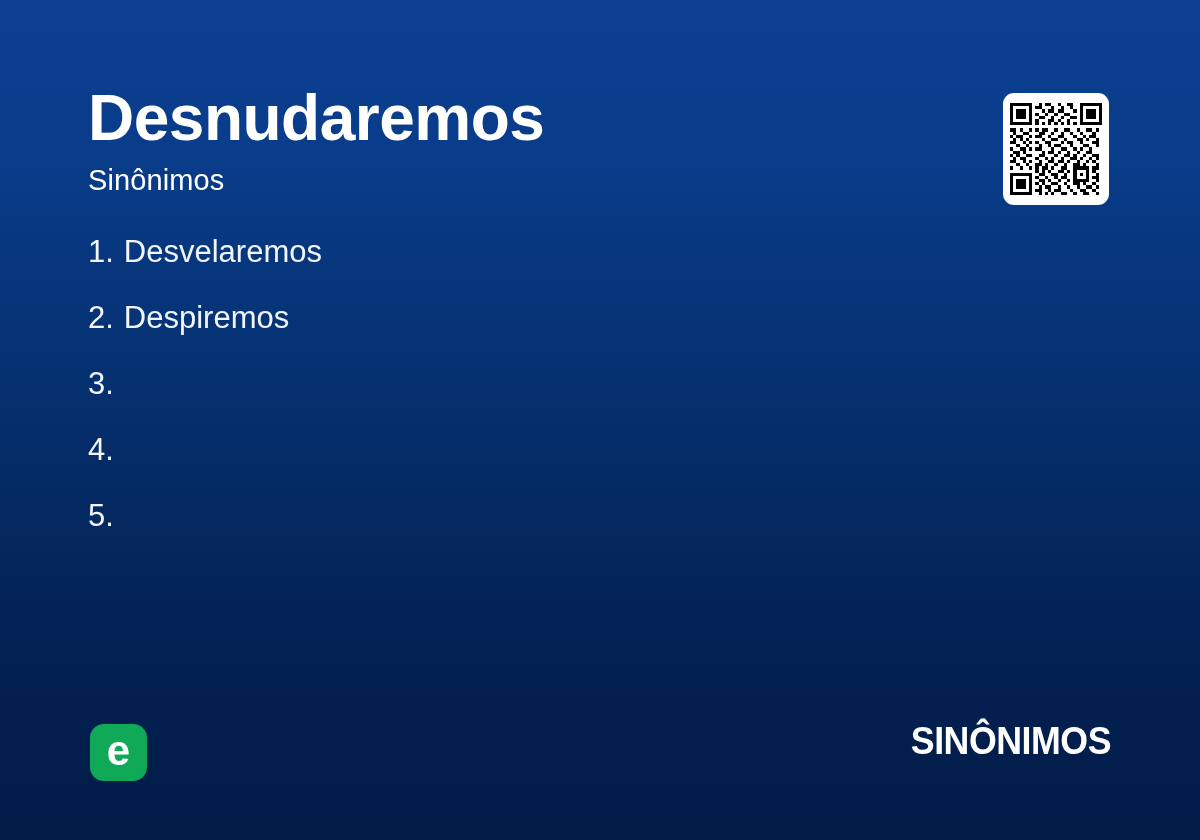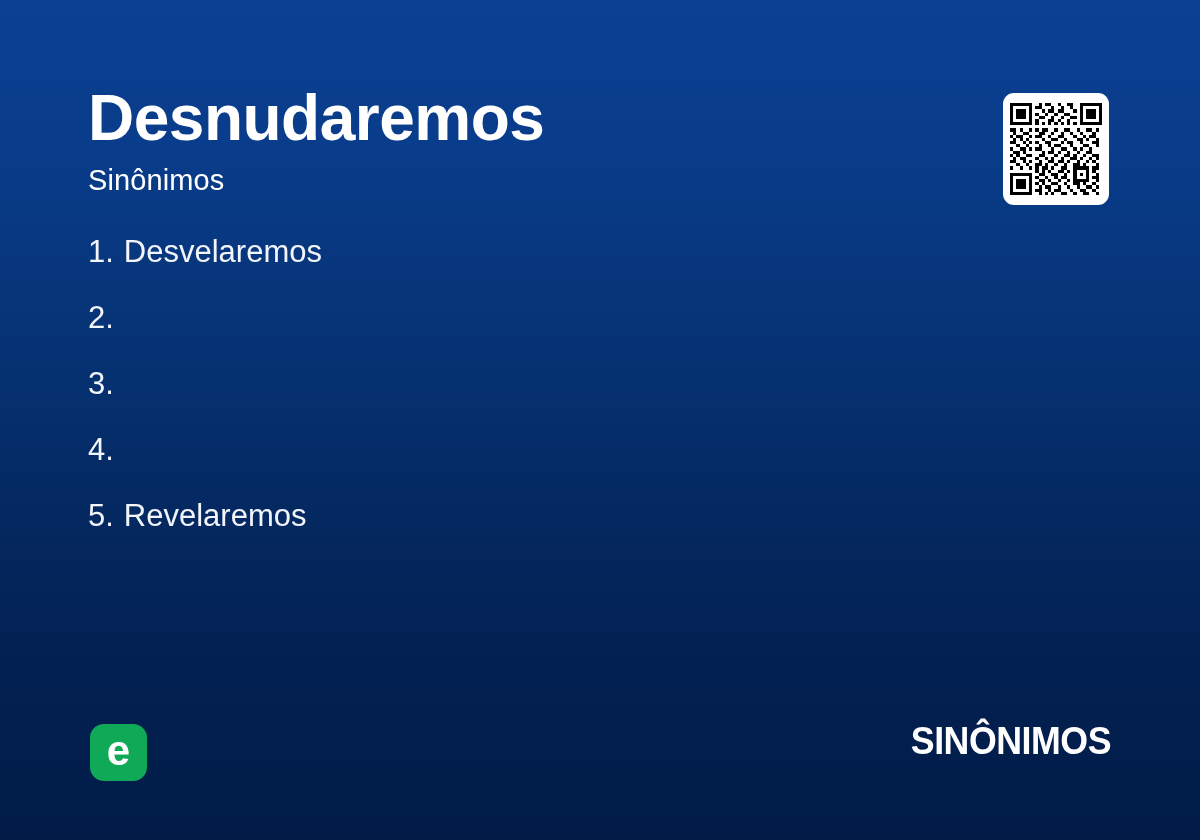--- a/index.html
+++ b/index.html
@@ -160,30 +160,30 @@
     <p class="subtitle">Sinônimos</p>
   </div>
 
   <ul class="syn-list">
     <li class="syn-item">
       <span class="syn-index">1.</span>
       <span class="syn-word">Desvelaremos</span>
     </li>
     <li class="syn-item">
       <span class="syn-index">2.</span>
+      <span class="syn-word">Despiremos</span>
     </li>
     <li class="syn-item">
       <span class="syn-index">3.</span>
     </li>
     <li class="syn-item">
       <span class="syn-index">4.</span>
     </li>
     <li class="syn-item">
       <span class="syn-index">5.</span>
-      <span class="syn-word">Revelaremos</span>
     </li>
   </ul>
 
   <div class="qr-panel">
     <svg viewBox="0 0 29 29" shape-rendering="crispEdges">
       <rect width="29" height="29" fill="#ffffff"></rect>
       <g fill="#000000">
 
         <rect x="0" y="0" width="7" height="1"></rect>
           <rect x="0" y="6" width="7" height="1"></rect>

